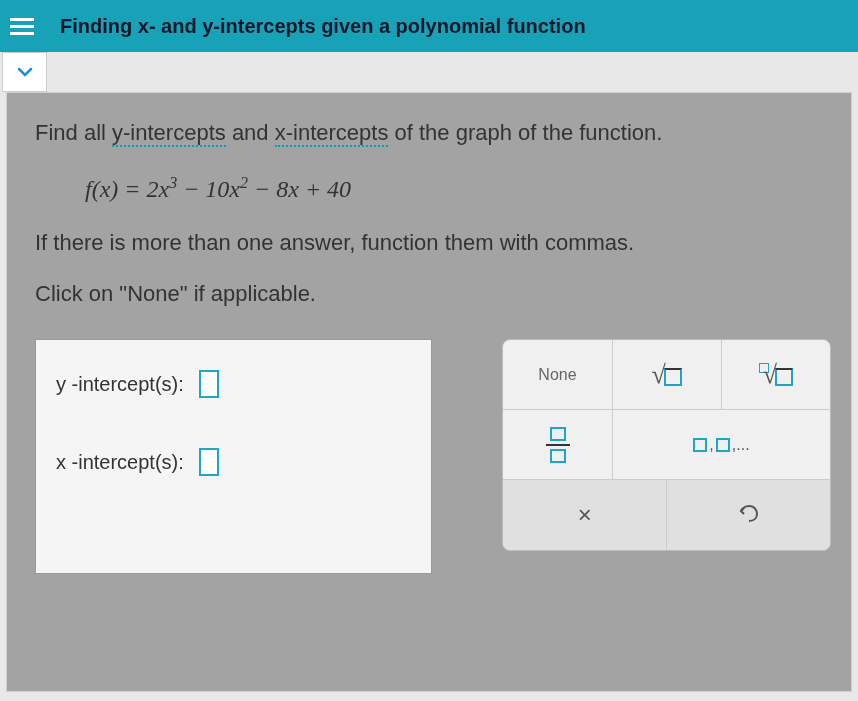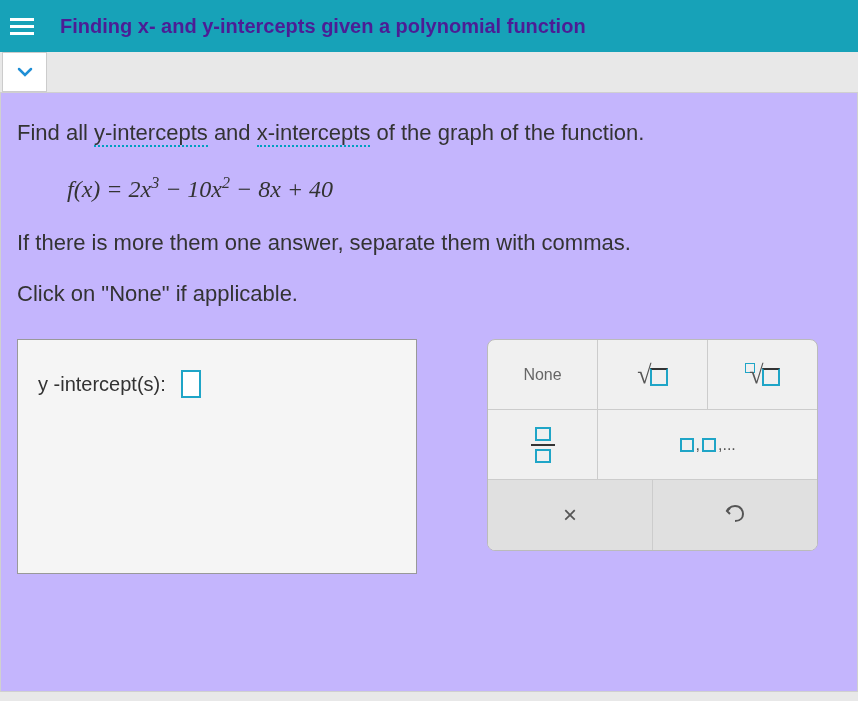--- a/index.html
+++ b/index.html
@@ -9,21 +9,21 @@
     }
     body {
       font-family: Arial, sans-serif;
       background: #e8e8e8;
       width: 858px;
       height: 701px;
       overflow: hidden;
     }
     .header {
       background: #17a2b8;
-      color: #4c1d95;
+      color: #0f172a;
       display: flex;
       align-items: center;
       height: 52px;
       padding: 0 10px;
     }
     .menu-icon {
       width: 30px;
       height: 30px;
       display: flex;
       flex-direction: column;
@@ -45,23 +45,23 @@
       width: 45px;
       height: 40px;
       background: white;
       border: 1px solid #ccc;
       display: flex;
       align-items: center;
       justify-content: center;
       margin: 0 0 0 2px;
     }
     .content {
-      background: #c4b5fd;
-      padding: 25px 20px 20px 16px;
-      margin: 0 0;
+      background: #a3a3a3;
+      padding: 25px 20px 20px 28px;
+      margin: 0 6px;
       border: 1px solid #d0d0d0;
       min-height: 600px;
     }
     .question-text {
       font-size: 22px;
       color: #333;
       margin-bottom: 25px;
       line-height: 1.4;
     }
     .dotted-link {
@@ -236,27 +236,31 @@
 
 <div class="content">
   <div class="question-text">
     <span>Find all </span><span class="dotted-link">y-intercepts</span><span> and </span><span class="dotted-link">x-intercepts</span><span> of the graph of the function.</span>
   </div>
 
   <div class="formula">
     <span>f(x)</span><span> = 2x</span><sup>3</sup><span> − 10x</span><sup>2</sup><span> − 8x + 40</span>
   </div>
 
-  <div class="instruction">If there is more them one answer, separate them with commas.</div>
+  <div class="instruction">If there is more than one answer, function them with commas.</div>
   <div class="instruction">Click on "None" if applicable.</div>
 
   <div class="answer-area">
     <div class="answer-box">
       <div class="answer-row">
         <span class="answer-label">y -intercept(s):</span>
+        <span class="answer-input"></span>
+      </div>
+      <div class="answer-row" style="margin-bottom:0">
+        <span class="answer-label">x -intercept(s):</span>
         <span class="answer-input"></span>
       </div>
     </div>
 
     <div class="toolbox">
       <div class="tool-row">
         <div class="tool-cell">
           <span class="none-text">None</span>
         </div>
         <div class="tool-cell">

